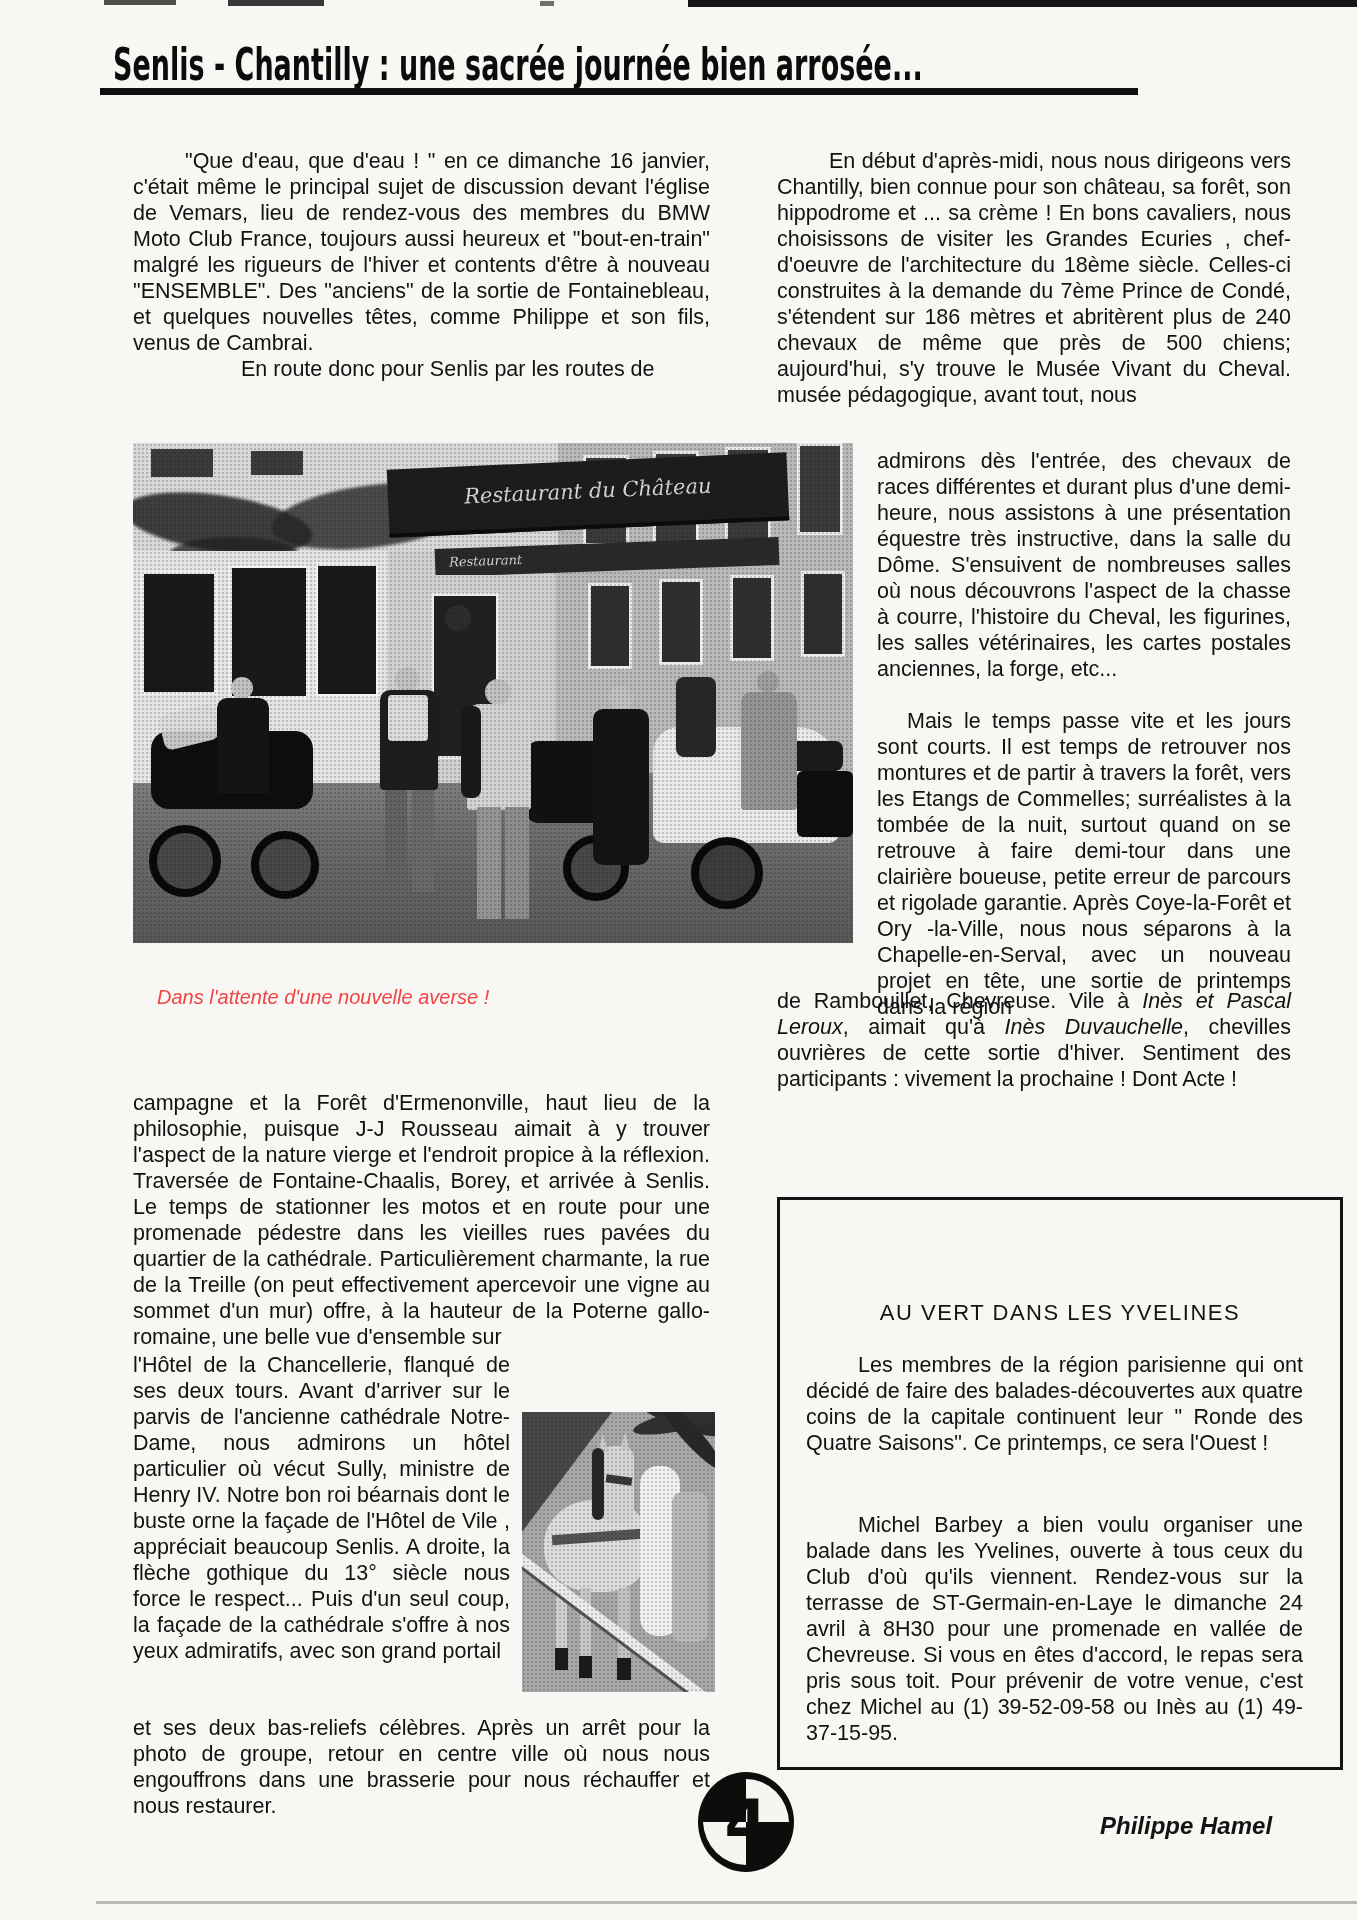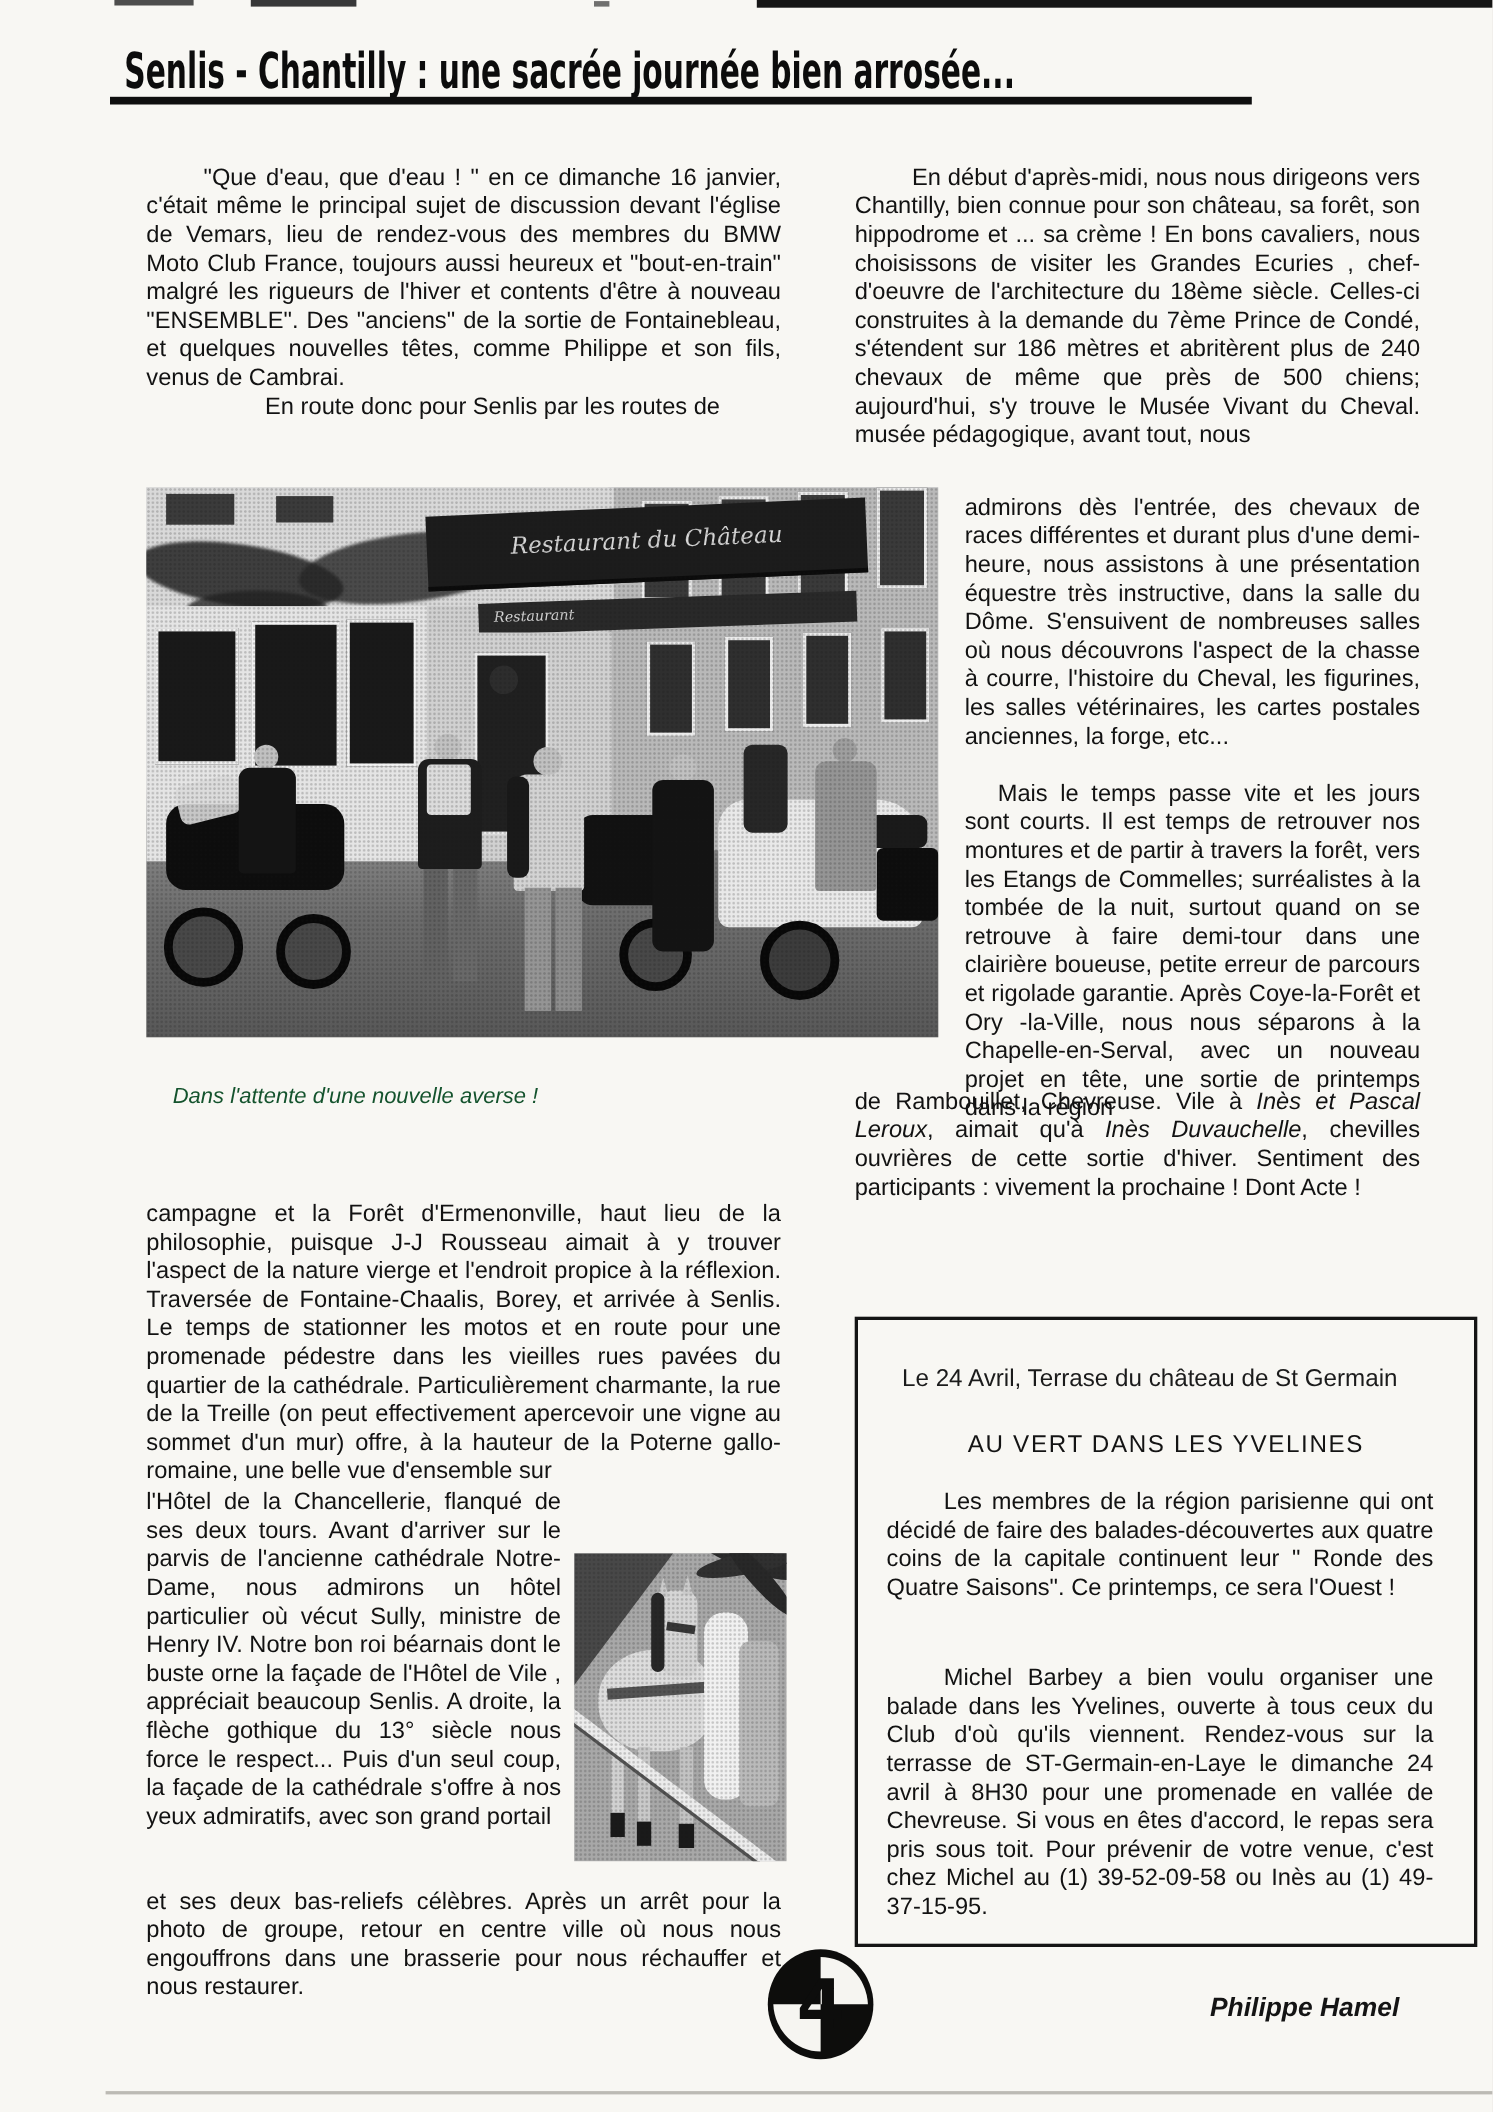--- a/index.html
+++ b/index.html
@@ -6,21 +6,21 @@
   #page{
     position:relative;width:1357px;height:1920px;margin:0 auto;
     background:#f8f7f3;overflow:hidden;
     font-family:"Liberation Sans",sans-serif;color:#161616;
   }
   .abs{position:absolute;}
   .body-text{font-size:21.5px;line-height:26px;text-align:justify;color:#121212;}
   .ind1{text-indent:52px;}
   .ind2{text-indent:108px;}
   .ind3{text-indent:30px;}
-  .caption{font-style:italic;font-size:20px;color:#14532d;}
+  .caption{font-style:italic;font-size:20px;color:#ef4444;}
   .masthead-title{
     font-family:"DejaVu Sans",sans-serif;font-weight:700;font-size:45px;
     letter-spacing:0px;color:#0c0c0c;white-space:nowrap;
     transform:scaleX(0.60);transform-origin:left top;
   }
   .rule{background:#0f0f0f;}
   .box{border:3px solid #141414;background:#f8f7f3;}
   .box-dateline{font-size:22px;color:#1b1b1b;}
   .box-heading{font-size:22px;letter-spacing:1.5px;color:#141414;text-align:center;}
   .signature{font-style:italic;font-weight:700;font-size:24px;color:#141414;}
@@ -173,23 +173,20 @@
   </div>
   <div class="abs body-text" style="left:877px;top:448px;width:414px;">
     <div>admirons dès l'entrée, des chevaux de races différentes et durant plus d'une demi-heure, nous assistons à une présentation équestre très instructive, dans la salle du Dôme. S'ensuivent de nombreuses salles où nous découvrons l'aspect de la chasse à courre, l'histoire du Cheval, les figurines, les salles vétérinaires, les cartes postales anciennes, la forge, etc...</div>
     <div class="ind3" style="margin-top:26px;">Mais le temps passe vite et les jours sont courts. Il est temps de retrouver nos montures et de partir à travers la forêt, vers les Etangs de Commelles; surréalistes à la tombée de la nuit, surtout quand on se retrouve à faire demi-tour dans une clairière boueuse, petite erreur de parcours et rigolade garantie. Après Coye-la-Forêt et Ory -la-Ville, nous nous séparons à la Chapelle-en-Serval, avec un nouveau projet en tête, une sortie de printemps dans la région</div>
   </div>
   <div class="abs body-text" style="left:777px;top:988px;width:514px;">
     <span>de Rambouillet, Chevreuse. Vile à </span><span class="it">Inès et Pascal Leroux</span><span>, aimait qu'à </span><span class="it">Inès Duvauchelle</span><span>, chevilles ouvrières de cette sortie d'hiver. Sentiment des participants : vivement la prochaine ! Dont Acte !</span>
   </div>
 
   <div class="abs box" style="left:777px;top:1197px;width:560px;height:567px;">
-    <div class="abs box-dateline" style="left:40px;top:40px;">
-      <span>Le 24 Avril, Terrase du château de St Germain</span>
-    </div>
     <div class="abs body-text ind1" style="left:26px;top:152px;width:497px;">Les membres de la région parisienne qui ont décidé de faire des balades-découvertes aux quatre coins de la capitale continuent leur " Ronde des Quatre Saisons". Ce printemps, ce sera l'Ouest !</div>
     <div class="abs box-heading" style="left:0;top:100px;width:100%;">
       <span>AU VERT DANS LES YVELINES</span>
     </div>
     <div class="abs body-text ind1" style="left:26px;top:312px;width:497px;">Michel Barbey a bien voulu organiser une balade dans les Yvelines, ouverte à tous ceux du Club d'où qu'ils viennent. Rendez-vous sur la terrasse de ST-Germain-en-Laye le dimanche 24 avril à 8H30 pour une promenade en vallée de Chevreuse. Si vous en êtes d'accord, le repas sera pris sous toit. Pour prévenir de votre venue, c'est chez Michel au (1) 39-52-09-58 ou Inès au (1) 49-37-15-95.</div>
   </div>
 
   <div class="abs signature" style="left:1100px;top:1812px;">
     <span>Philippe Hamel</span>
   </div>

